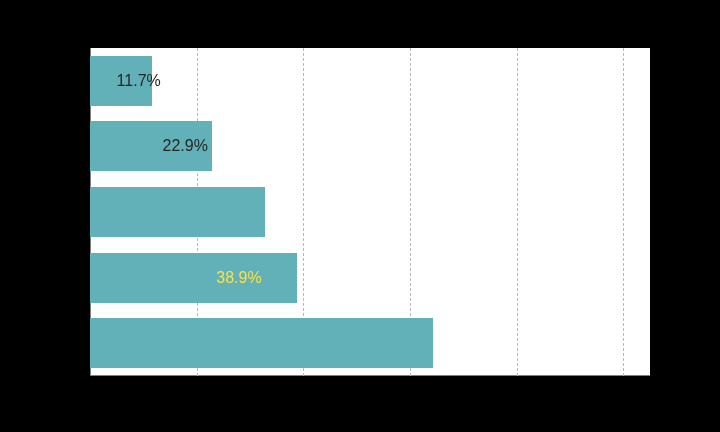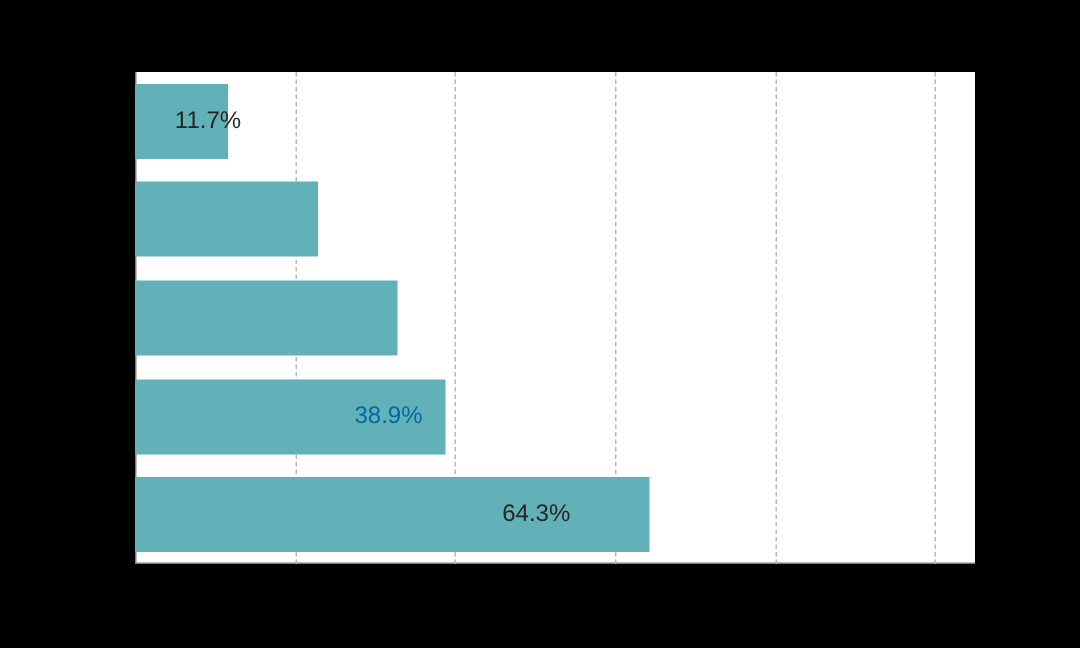--- a/index.html
+++ b/index.html
@@ -102,27 +102,27 @@
       <div class="gridline" style="left: 623.333px;"></div>
     </div>
 
   <div id="bars-layer">
       <div class="bar-row" style="top: 55.8px; width: 560px;">
         <div class="bar" style="width: 62.4px; background: rgb(98, 177, 184);"></div>
         <div class="bar-label" style="left: 48.672px; color: rgb(38, 38, 38);">11.7%</div>
       </div>
       <div class="bar-row" style="top: 121.4px; width: 560px;">
         <div class="bar" style="width: 122.133px; background: rgb(98, 177, 184);"></div>
+        <div class="bar-label" style="left: 95.264px; color: rgb(38, 38, 38);">22.9%</div>
       </div>
       <div class="bar-row" style="top: 187px; width: 560px;">
         <div class="bar" style="width: 174.933px; background: rgb(98, 177, 184);"></div>
       </div>
       <div class="bar-row" style="top: 252.6px; width: 560px;">
         <div class="bar" style="width: 207.467px; background: rgb(98, 177, 184);"></div>
-        <div class="bar-label" style="left: 169px; color: #0369a1;">38.9%</div>
+        <div class="bar-label" style="left: 149px; color: #fde047;">38.9%</div>
       </div>
       <div class="bar-row" style="top: 318.2px; width: 560px;">
         <div class="bar" style="width: 342.933px; background: rgb(98, 177, 184);"></div>
-        <div class="bar-label" style="left: 267.488px; color: rgb(38, 38, 38);">64.3%</div>
       </div>
     </div>
 
 </div>
 
 </body></html>

